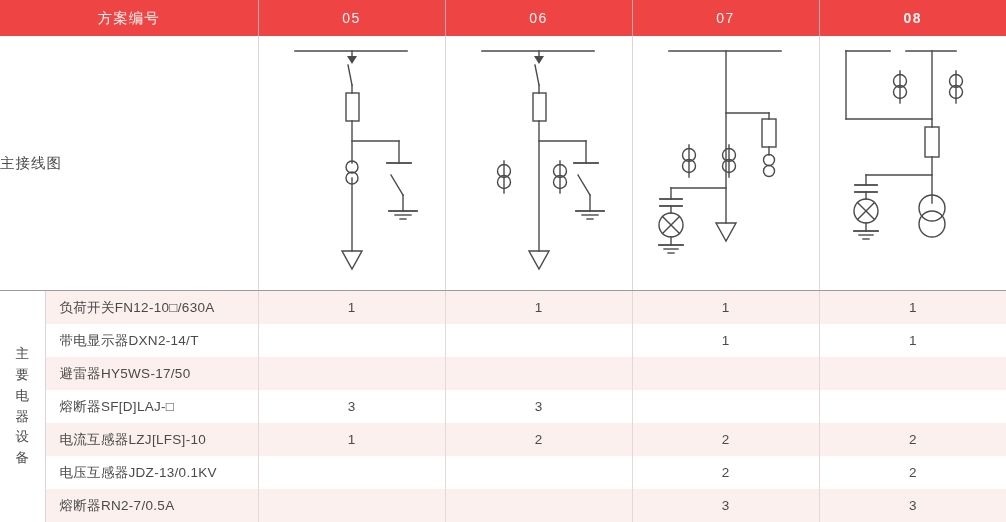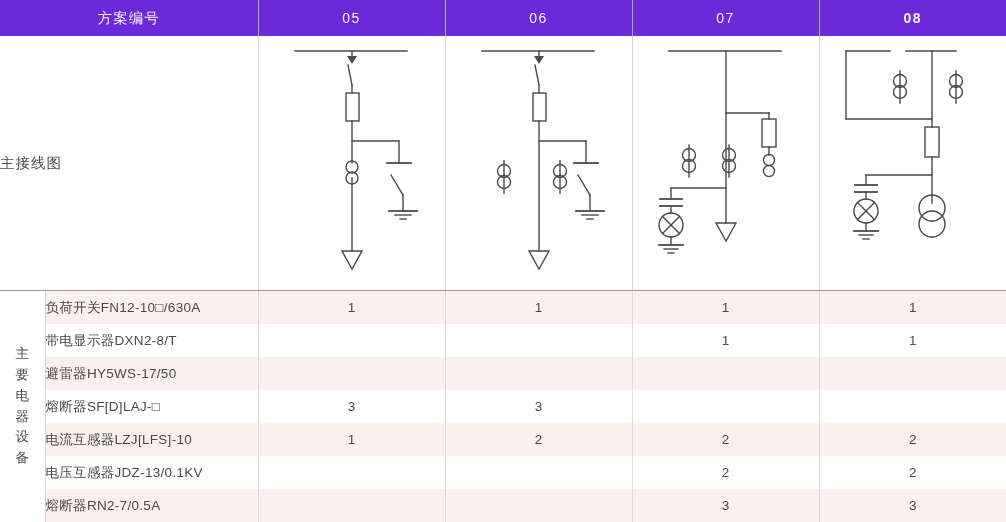--- a/index.html
+++ b/index.html
@@ -12,21 +12,21 @@
 
   table.spec{
     border-collapse:collapse;
     width:1006px;height:522px;
     table-layout:fixed;
   }
   table.spec td{padding:0;margin:0;vertical-align:middle;}
 
   
   .hdr{
-    background:#6d28d9;
+    background:#ef4444;
     color:#f2f2f2;
     height:36px;
     text-align:center;
     font-size:14.5px;
     letter-spacing:1px;
     border-right:1px solid #a9abae;
   }
   .hdr:last-child{border-right:none;font-weight:bold;}
   .hdr.num{font-size:14px;letter-spacing:1.5px;margin-top:48px;}
 
@@ -60,20 +60,21 @@
     color:#4a4a4a;
     line-height:1.55;
   }
   .vlabel span{
     display:block;
   }
 
   
   tr.drow td{height:33px;font-size:13.5px;}
   tr.drow .rl{
+    padding-left:14px;
     text-align:left;
     color:#4a4a4a;
     letter-spacing:0.3px;
     border-right:1px solid #e3d9d8;
   }
   tr.drow .val{
     text-align:center;
     color:#4a4a4a;
     border-right:1px solid #e3d9d8;
   }
@@ -264,21 +265,21 @@
             <span>备</span>
           </td>
     <td class="rl">负荷开关FN12-10□/630A</td>
     <td class="val">1</td>
     <td class="val">1</td>
     <td class="val">1</td>
     <td class="val">1</td>
   </tr>
 
   <tr class="drow even">
-    <td class="rl">带电显示器DXN2-8/T</td>
+    <td class="rl">带电显示器DXN2-14/T</td>
     <td class="val"></td>
     <td class="val"></td>
     <td class="val">1</td>
     <td class="val">1</td>
   </tr>
 
   <tr class="drow odd">
     <td class="rl">避雷器HY5WS-17/50</td>
     <td class="val"></td>
     <td class="val"></td>

